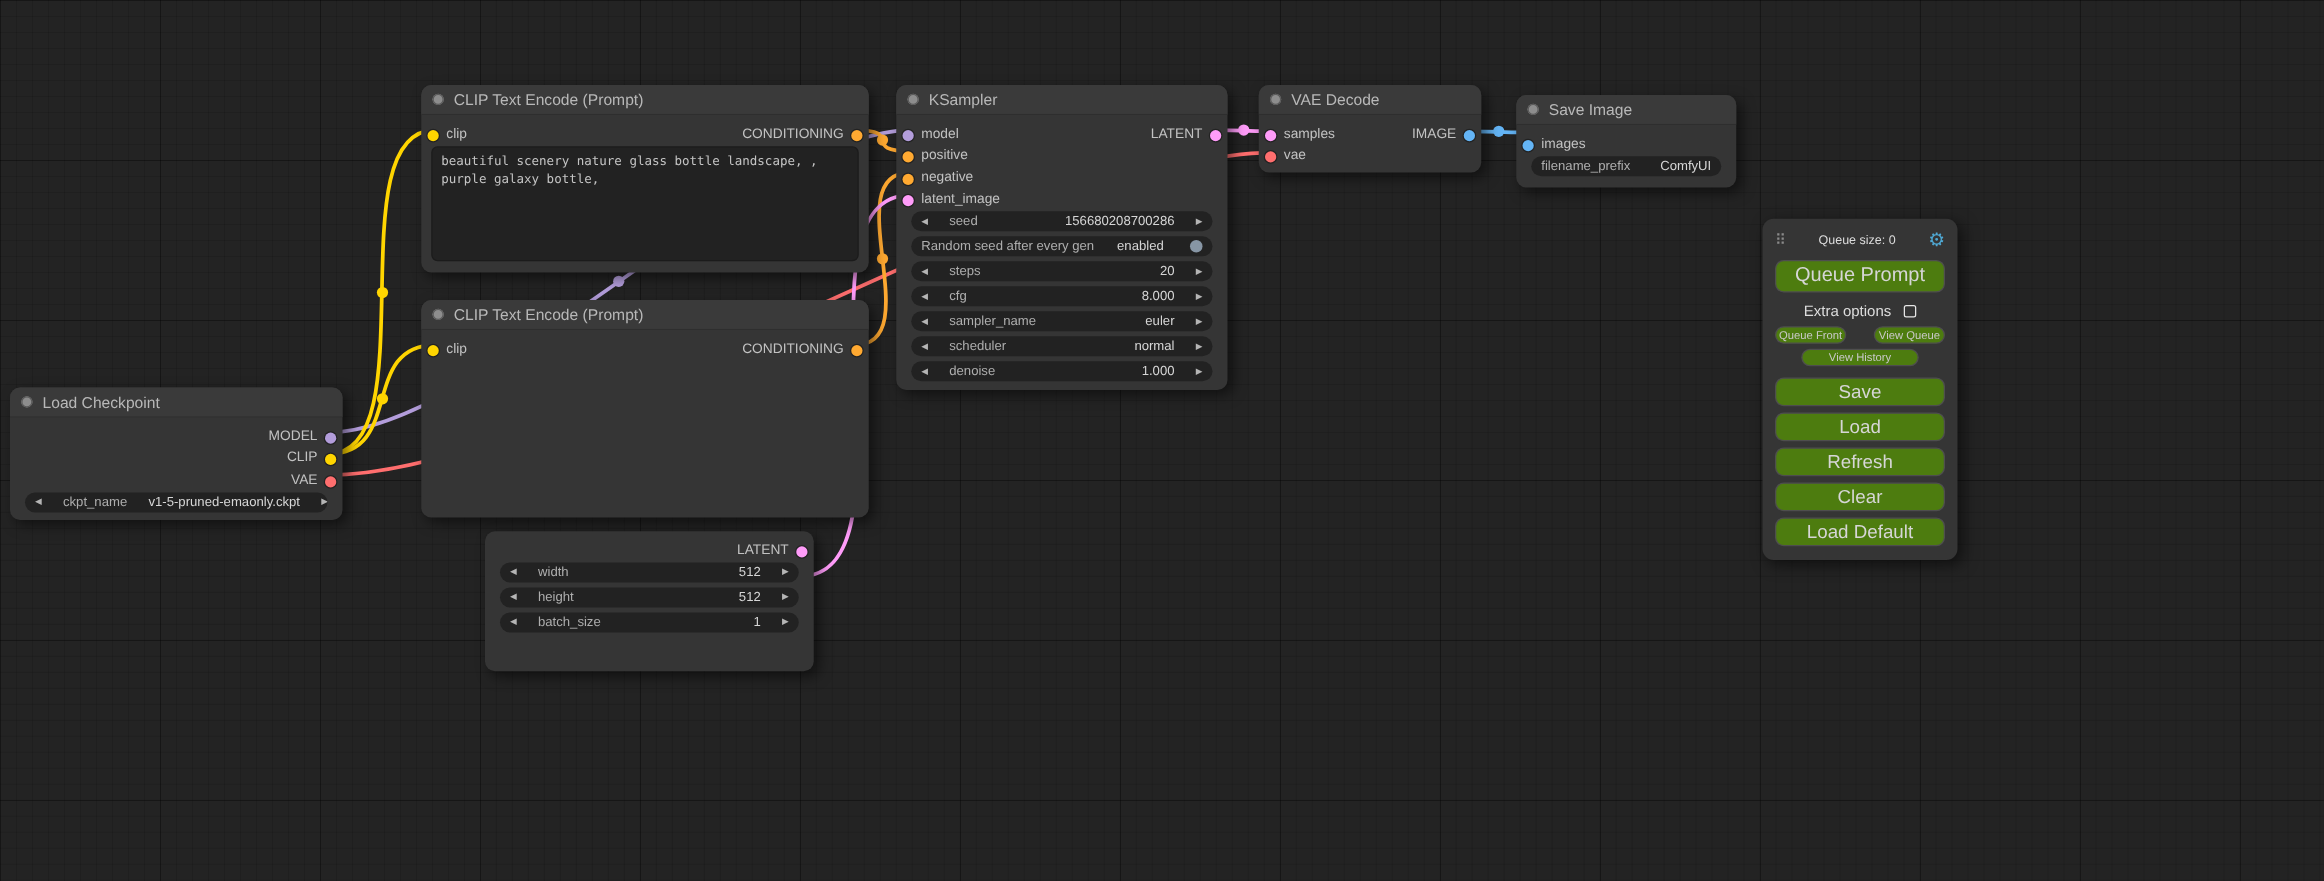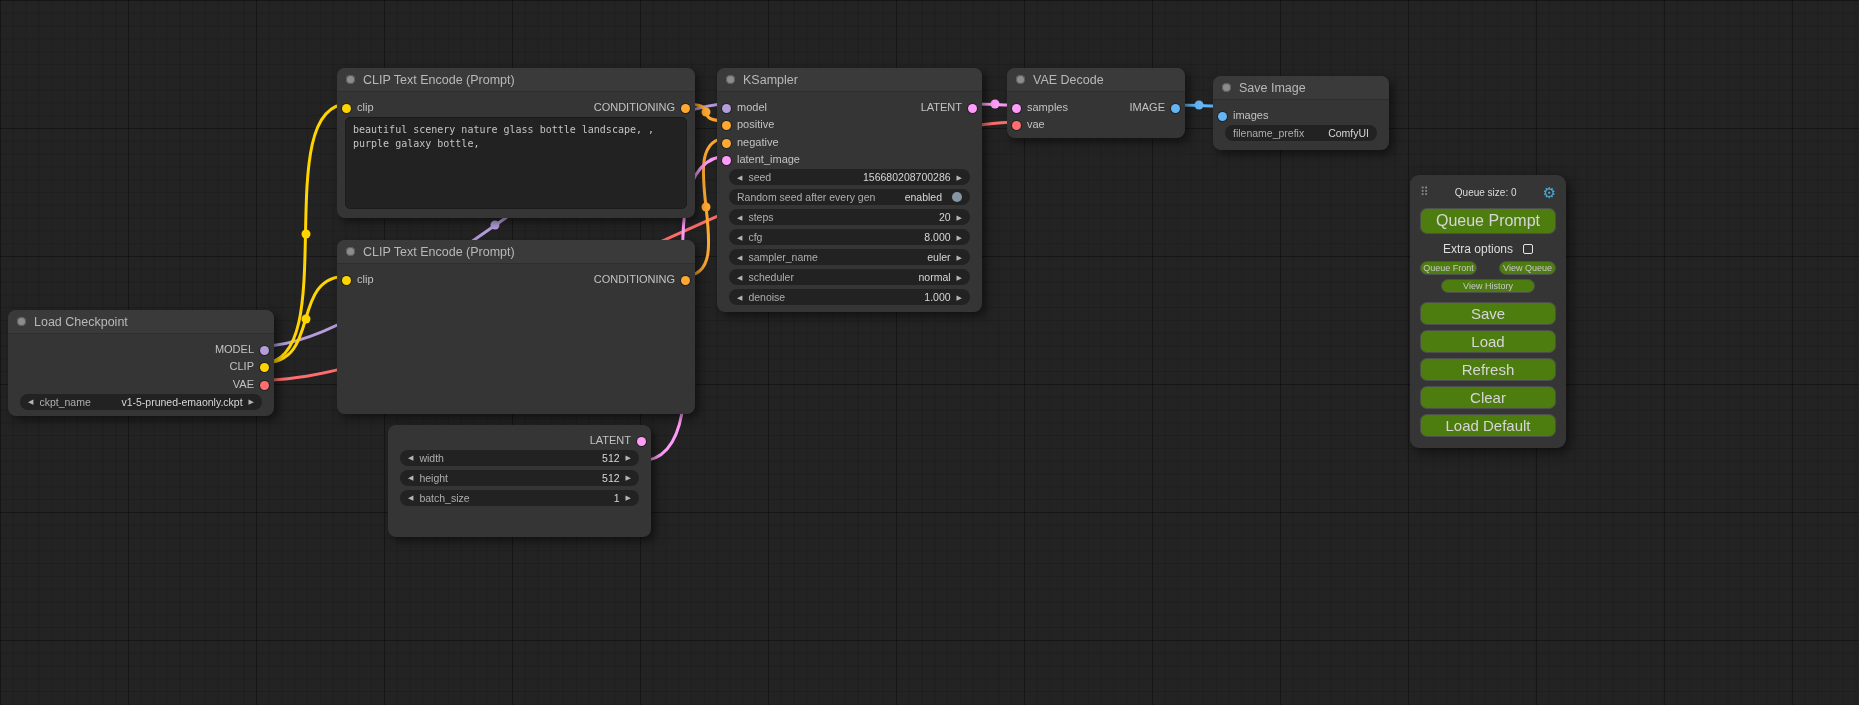--- a/index.html
+++ b/index.html
@@ -26,21 +26,21 @@
   .title-dot{width:9px;height:9px;border-radius:50%;background:#8d8d8d;flex:none;
     box-shadow:inset 0 0 0 1px #5a5a5a}
   .node-title{font-size:12.5px;color:#b8b8b8;white-space:nowrap}
   .node-body{padding-top:3px}
   .slot-row{display:flex;justify-content:space-between;align-items:center;height:17.5px}
   .slot{display:flex;align-items:flex-end;gap:6px;height:17.5px;font-size:11px;color:#c2c2c2;white-space:nowrap}
   .slot.in{padding-left:5px}
   .slot.out{margin-left:auto;padding-right:5px}
   .dot{width:9px;height:9px;border-radius:50%;flex:none;box-shadow:0 0 0 1px rgba(0,0,0,.35)}
   .widget{height:16px;margin:4px 12px 0;background:#222;border-radius:8px;
-    display:flex;align-items:center;padding:0 8px;gap:6px;font-size:10.5px;color:#aeaeae;white-space:nowrap;overflow:hidden}
+    display:flex;align-items:center;padding:0 8px;gap:17px;font-size:10.5px;color:#aeaeae;white-space:nowrap;overflow:hidden}
   .widget .wval{margin-left:auto;color:#d6d6d6}
   .warr{font-size:7px;color:#b5b5b5;line-height:1;flex:none}
   .knob{width:10px;height:10px;border-radius:50%;flex:none;margin-left:4px}
   .textbox{margin:4px 8px 0;background:#222;border:1px solid #1b1b1b;border-radius:5px;
     padding:5px 7px;font-family:"DejaVu Sans Mono",monospace;font-size:10px;line-height:1.45;
     color:#c4c4c4;white-space:pre-wrap;overflow:hidden}
   
   
   .menu{position:absolute;z-index:3;left:1410px;top:175px;width:156px;background:#353535;
     border-radius:9px;box-shadow:4px 4px 12px rgba(0,0,0,.55);padding:7px 10px 11px;color:#ddd}

